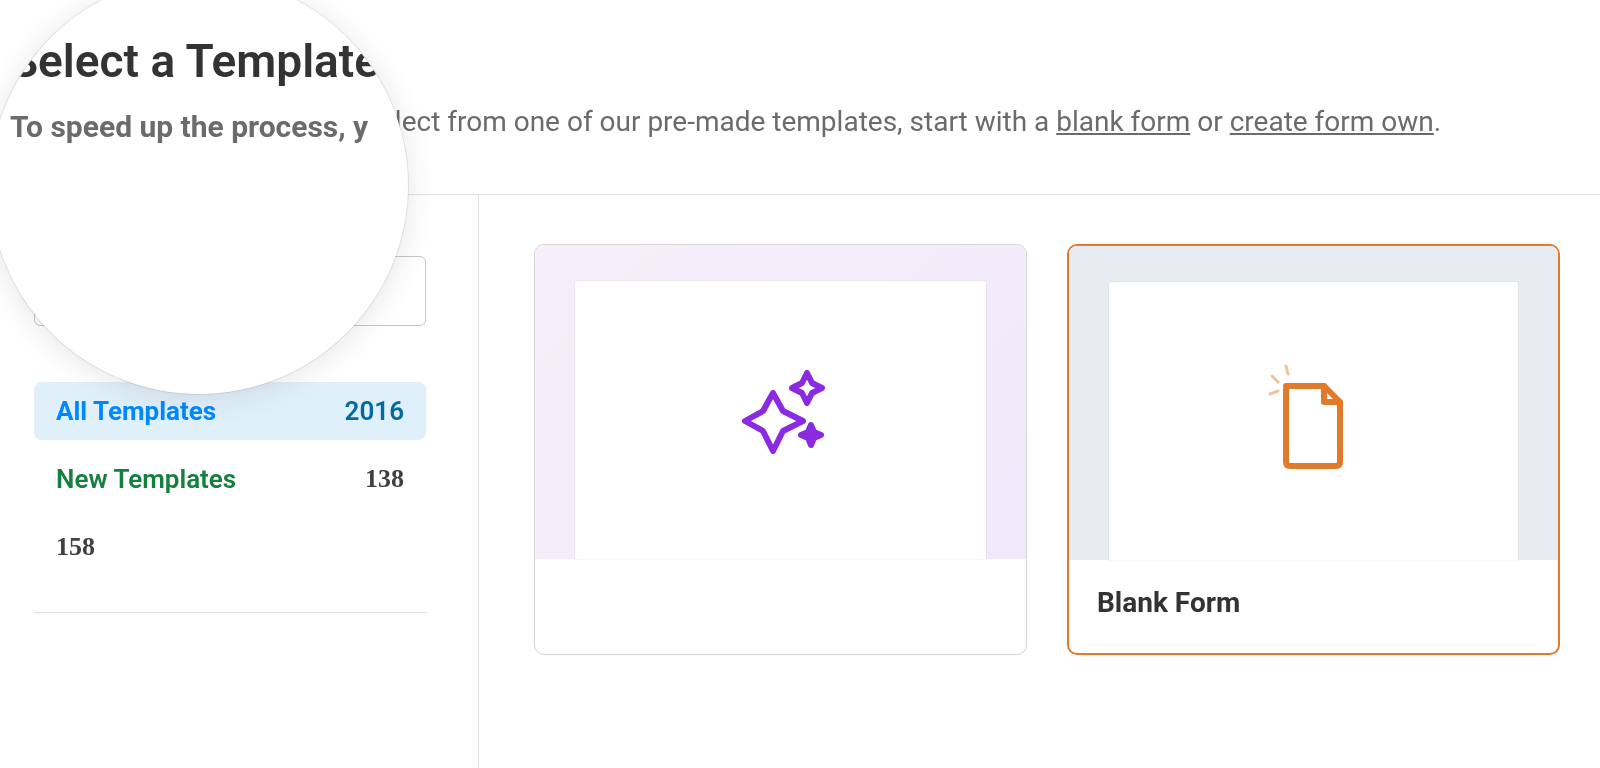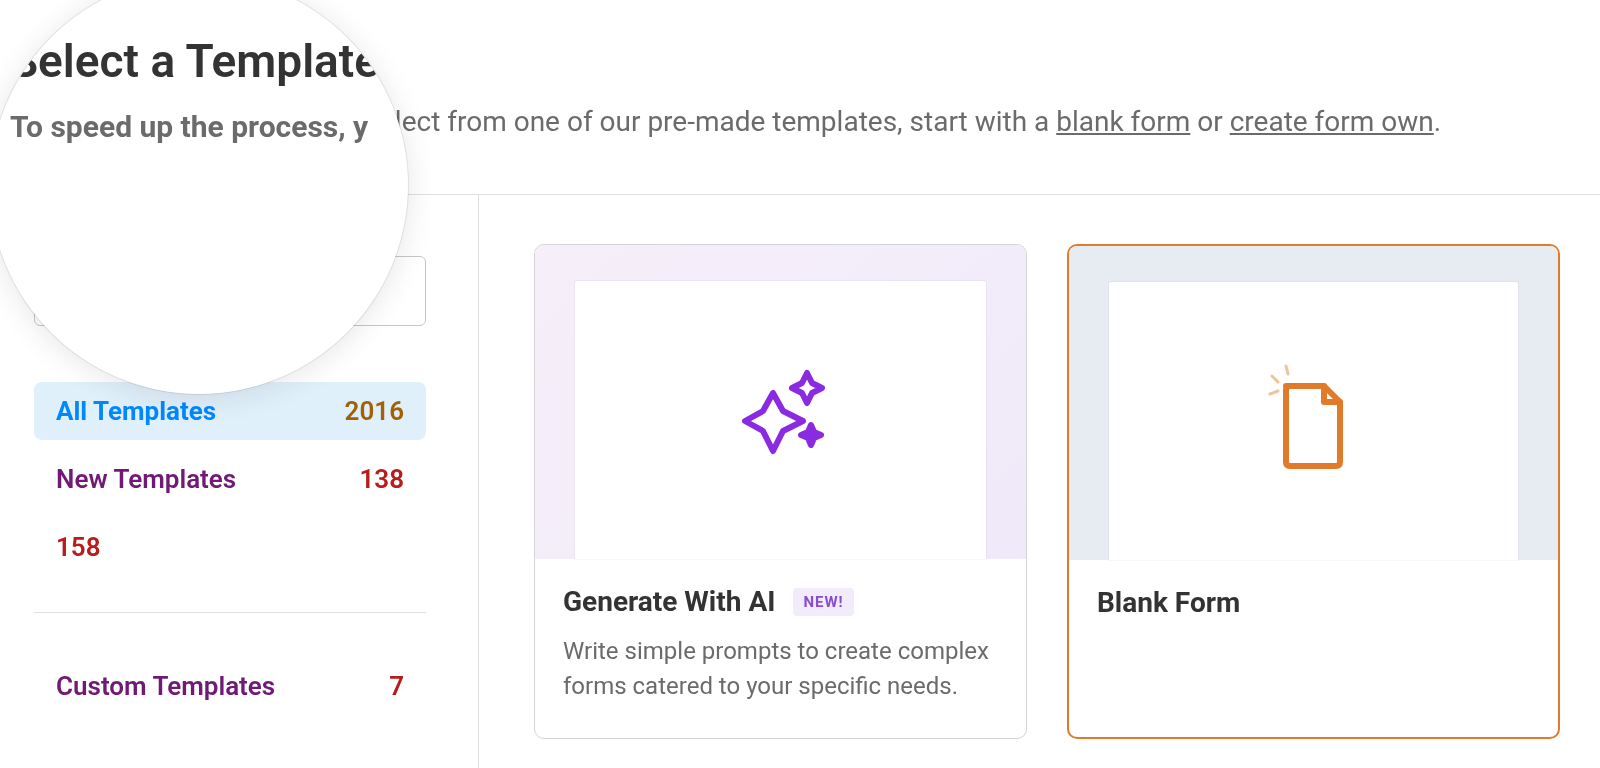--- a/index.html
+++ b/index.html
@@ -102,23 +102,23 @@
   border-radius: 8px;
   cursor: pointer;
   margin-bottom: 10px;
 }
 .cat-item .count { font-weight: 600; }
 .cat-item.active {
   background: #e0f0fb;
   justify-content: space-between;
 }
 .cat-item.active .label { color: #0088ff; font-weight: 700; }
-.cat-item.active .count { color: #a16207; }
-.cat-item:not(.active) .label { color: #701a75; font-weight: 600; }
-.cat-item:not(.active) .count { color: #b91c1c; }
+.cat-item.active .count { color: #0369a1; }
+.cat-item:not(.active) .label { color: #15803d; font-weight: 600; }
+.cat-item:not(.active) .count { color: #404040; font-family: Liberation Serif, serif; }
 
 .sidebar-divider {
   border-top: 1px solid #e0e0e0;
   margin: 36px 0 44px;
 }
 
 
 .v-divider {
   position: absolute;
   left: 478px;
@@ -231,48 +231,37 @@
   <div class="cat-item">
     <span class="label">New Templates</span>
     <span class="count">138</span>
   </div>
   <div class="cat-item">
     <span class="count">158</span>
   </div>
 
   <div class="sidebar-divider"></div>
 
-  <div class="cat-item">
-    <span class="label">Custom Templates</span>
-    <span class="count">7</span>
-  </div>
 </div>
 
 <div class="v-divider"></div>
 
 <div class="cards">
 
   <div class="card ai">
     <div class="card-top">
       <div class="doc-preview">
         <span>
           <svg width="110" height="110" viewBox="0 0 110 110" fill="none" stroke="#8a2be2" stroke-width="6" stroke-linejoin="round">
             <path d="M40 70 L50 50 L70 40 L50 30 L40 12 L30 30 L12 40 L30 50 Z" transform="translate(8,18)"></path>
             <path d="M82 10 L87 20 L97 25 L87 30 L82 40 L77 30 L67 25 L77 20 Z"></path>
             <path d="M86 62 L89 69 L96 72 L89 75 L86 82 L83 75 L76 72 L83 69 Z" fill="#8a2be2"></path>
           </svg>
         </span>
       </div>
-    </div>
-    <div class="card-body">
-      <div class="card-title-row">
-        <div class="card-title">Generate With AI</div>
-        <div class="badge">NEW!</div>
-      </div>
-      <div class="card-desc">Write simple prompts to create complex forms catered to your specific needs.</div>
     </div>
   </div>
 
   <div class="card blank selected">
     <div class="card-top">
       <div class="doc-preview">
         <span style="position:relative;">
           <svg width="90" height="110" viewBox="0 0 90 110" fill="none">
             <g stroke="#e17a2a" stroke-width="6" stroke-linejoin="round" stroke-linecap="round" fill="none">
               <path d="M18 22 H56 L72 38 V98 Q72 102 68 102 H22 Q18 102 18 98 V26 Q18 22 22 22"></path>

